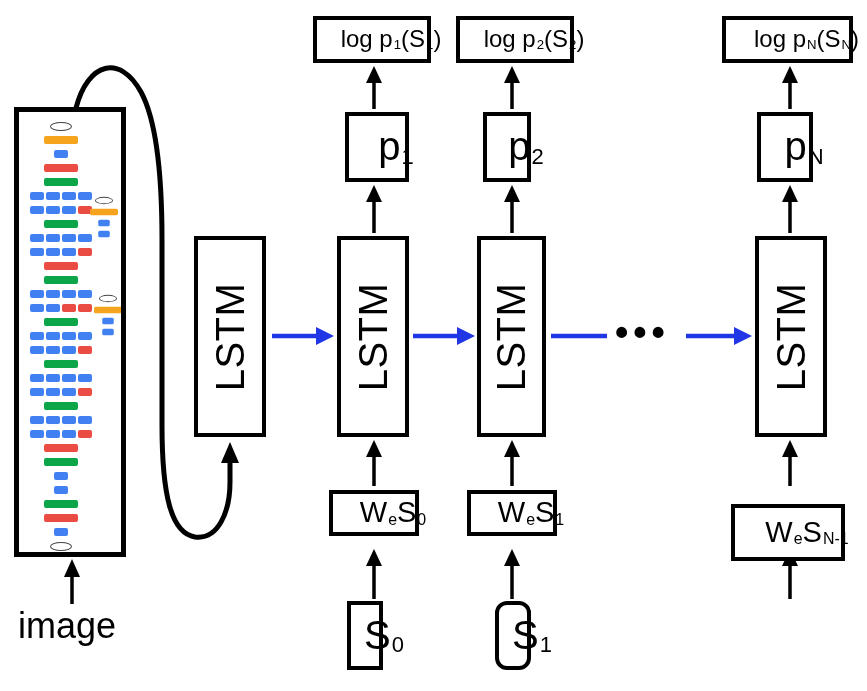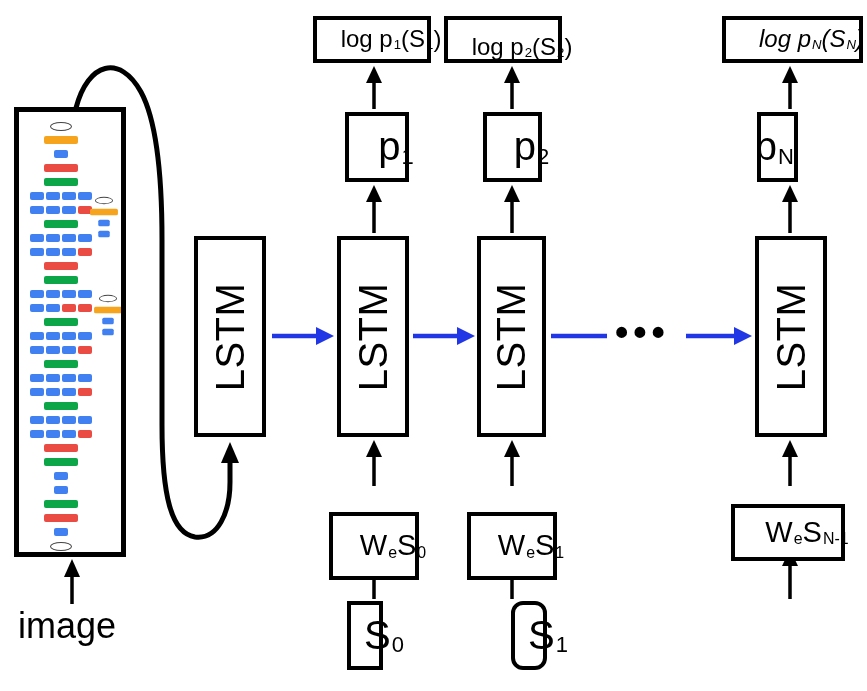--- a/index.html
+++ b/index.html
@@ -45,35 +45,35 @@
   .lstm{top:236px;width:72px;height:201px;}
   #lstm1{left:194px;}
   #lstm2{left:337px;}
   #lstm3{left:477px;width:69px;}
   #lstmN{left:755px;}
   .vtext{transform:rotate(-90deg);font-size:40px;letter-spacing:0.5px;line-height:1;}
 
   
   .pbox{top:112px;width:64px;height:70px;font-size:40px;}
   #p1{left:345px;}
-  #p2{left:483px;width:59px;}
-  #pN{left:757px;width:41px;justify-content:flex-end;}
+  #p2{left:483px;width:48px;}
+  #pN{left:757px;width:56px;}
   .logbox{top:16px;width:118px;height:47px;font-size:24px;}
   #log1{left:313px;}
-  #log2{left:444px;align-items:flex-end;}
-  #logN{left:722px;width:141px;font-style:italic;}
+  #log2{left:456px;}
+  #logN{left:722px;width:131px;}
 
   
-  .webox{top:512px;width:90px;height:68px;font-size:29px;}
+  .webox{top:490px;width:90px;height:46px;font-size:29px;}
   #we1{left:329px;}
   #we2{left:467px;justify-content:center;}
   #weN{left:731px;top:504px;width:114px;height:57px;}
   .sbox{top:601px;width:36px;height:69px;font-size:40px;}
   #s1{left:347px;}
-  #s2{left:511px;border-radius:12px;}
+  #s2{left:495px;border-radius:12px;}
   #sN{left:746px;top:602px;width:86px;}
 
   #image-label{position:absolute;left:18px;top:606px;font-size:36px;line-height:1.1;}
   #dots{position:absolute;left:615px;top:313px;font-size:38px;letter-spacing:5px;line-height:1;font-weight:bold;}
 </style>
 </head>
 <body>
 
 <div id="stage">
 

